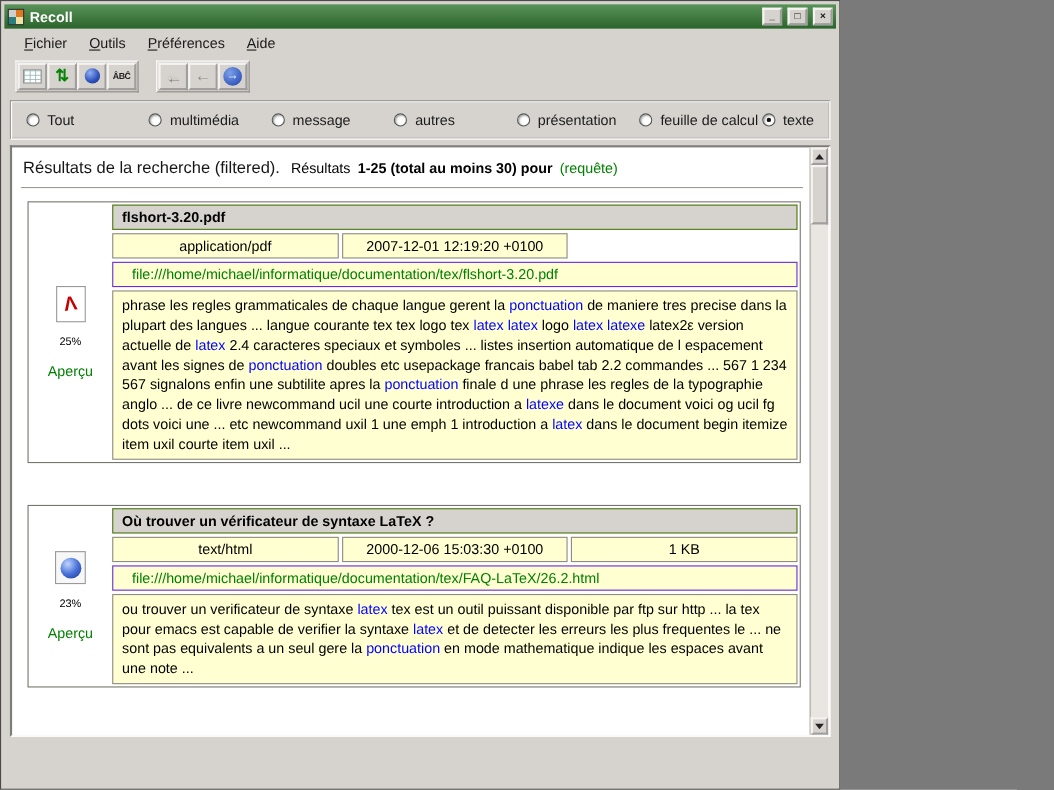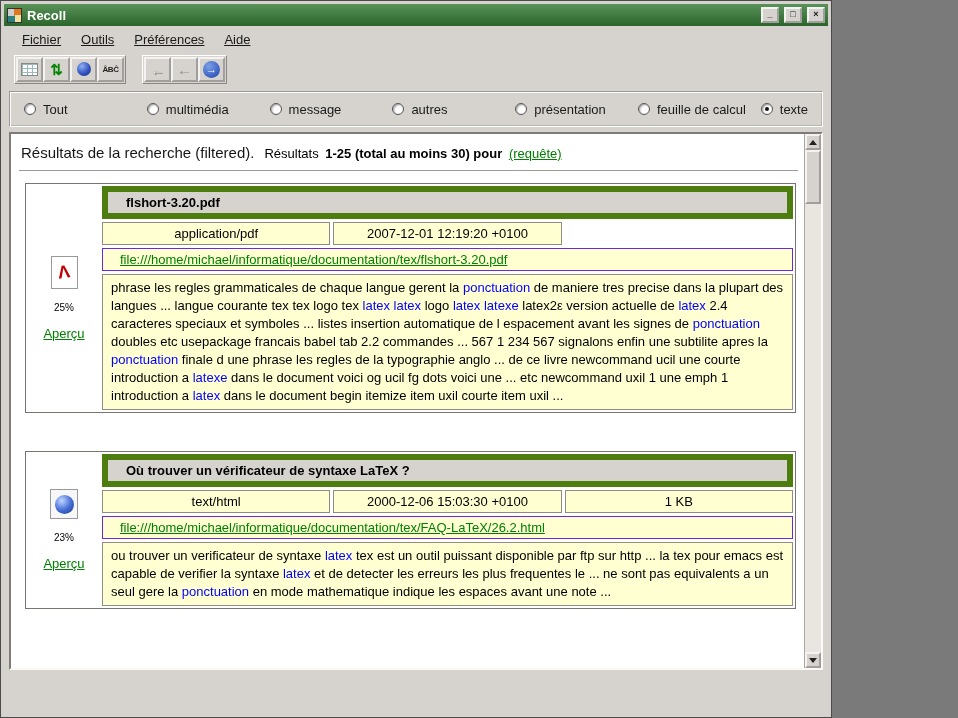--- a/index.html
+++ b/index.html
@@ -4,36 +4,36 @@
 <style>
   :root{
     --titlebar-green:#347b34;
     --link-green:#008000;
     --highlight-blue:#0000ff;
     --cell-yellow:#ffffd2;
     --chrome:#d6d3ce;
   }
   *{box-sizing:border-box;margin:0;padding:0;}
   body{background:#7a7a7a;font-family:"Liberation Sans","DejaVu Sans",sans-serif;}
-  .window{width:832px;height:718px;background:var(--chrome);border:1px solid #4a4a4a;
+  .window{width:764px;height:718px;background:var(--chrome);border:1px solid #4a4a4a;
     padding:3px;display:flex;flex-direction:column;font-size:13px;color:#000;}
 
   
   .titlebar{height:22px;flex:0 0 22px;background-color:var(--titlebar-green);
     background-image:linear-gradient(rgba(255,255,255,.18),rgba(0,0,0,.18));
     display:flex;align-items:center;padding:0 3px;gap:5px;}
   .win-icon{width:15px;height:15px;border:1px solid #333;
     background:conic-gradient(#e07820 0 25%,#f2e2a2 0 50%,#2a8080 0 75%,#cfcfcf 0);}
   .title-text{flex:1;color:#fff;font-weight:bold;font-size:13px;}
   .tb-btn{width:18px;height:16px;background:var(--chrome);border:2px outset #f4f3f1;
     font-size:9px;line-height:11px;text-align:center;font-weight:bold;color:#111;cursor:default;}
 
   
   .menubar{height:26px;flex:0 0 26px;display:flex;align-items:center;padding:0 8px;}
-  .menu-item{display:inline-block;padding:3px 10px;color:#1a1a1a;text-decoration:underline;}
+  .menu-item{display:inline-block;padding:3px 10px;color:#1a1a1a;}
   .menu-item::first-letter{text-decoration:underline;}
 
   
   .toolbar{height:34px;flex:0 0 34px;display:flex;align-items:center;padding:2px 10px;gap:16px;}
   .tool-group{display:flex;border:1px solid;border-color:#fff #8a8884 #8a8884 #fff;padding:1px;}
   .tool-btn{width:27px;height:25px;display:flex;align-items:center;justify-content:center;
     background:var(--chrome);border:2px outset #f4f3f1;cursor:default;}
   .ic-table{width:17px;height:13px;background:#fff;border:1px solid #888;
     background-image:linear-gradient(#9bb 1px,transparent 1px),linear-gradient(90deg,#9bb 1px,transparent 1px);
     background-size:5px 4px;}
@@ -76,40 +76,40 @@
   .filter-label{color:#1a1a1a;white-space:nowrap;}
 
   
   .results{flex:1;margin:0 5px;background:#fff;display:flex;overflow:hidden;
     border:2px solid;border-color:#7e7c78 #fbfaf8 #fbfaf8 #7e7c78;}
   .results-content{flex:1;overflow:hidden;padding:4px 6px 0 8px;}
   .rheader{padding:6px 2px 9px;border-bottom:1px solid #9c9a94;display:flex;align-items:baseline;gap:10px;flex-wrap:nowrap;}
   .rh-title{font-size:15px;font-weight:normal;color:#161616;white-space:nowrap;}
   .rh-sub{font-size:13px;white-space:nowrap;}
   .rh-sub b{margin:0 3px;}
-  a{color:var(--link-green);text-decoration:underline;cursor:pointer;}
+  a{color:var(--link-green);cursor:pointer;}
   .hl{color:var(--highlight-blue);}
 
   .result{margin:12px 2px 38px 6px;border:1px solid #77756f;background:#fff;
     display:flex;padding:2px;gap:2px;}
   .result:last-child{margin-bottom:8px;}
   .r-left{width:72px;flex:0 0 72px;display:flex;flex-direction:column;align-items:center;
     justify-content:center;gap:13px;background:#fff;}
   .icon-pdf{width:27px;height:33px;background:#fff;border:1px solid #999;
     display:flex;align-items:center;justify-content:center;}
   .pdf-glyph{color:#c40000;font-weight:bold;font-size:18px;transform:rotate(-8deg);}
   .icon-html{width:28px;height:30px;background:#f7f7f7;border:1px solid #999;
     display:flex;align-items:center;justify-content:center;}
   .globe{width:19px;height:19px;border-radius:50%;
     background:radial-gradient(circle at 35% 30%,#c0d6ff 0%,#4a72d8 50%,#16348f 100%);}
   .relevance{font-weight:normal;font-size:10px;}
   .preview-link{font-size:13px;}
 
   .r-main{flex:1;display:flex;flex-direction:column;gap:3px;min-width:0;}
-  .r-title{background:var(--chrome);border:6px solid #4d7c0f;font-weight:bold;padding:3px 18px;}
+  .r-title{background:var(--chrome);border:1px solid #4d7c0f;font-weight:bold;padding:3px 8px;}
   .r-meta{display:grid;grid-template-columns:1fr 1fr 1fr;gap:3px;}
   .r-meta > div{background:var(--cell-yellow);border:1px solid #8d8b84;text-align:center;padding:3px 4px;}
   .r-url{background:var(--cell-yellow);border:1px solid #6d28d9;padding:3px 17px;
     white-space:nowrap;overflow:hidden;}
   .r-abstract{background:var(--cell-yellow);border:1px solid #8d8b84;padding:4px 8px;
     line-height:18px;flex:1;}
 
   
   .scrollbar{width:17px;flex:0 0 17px;background:#e9e6e2;border-left:1px solid #aaa8a2;
     display:flex;flex-direction:column;}

